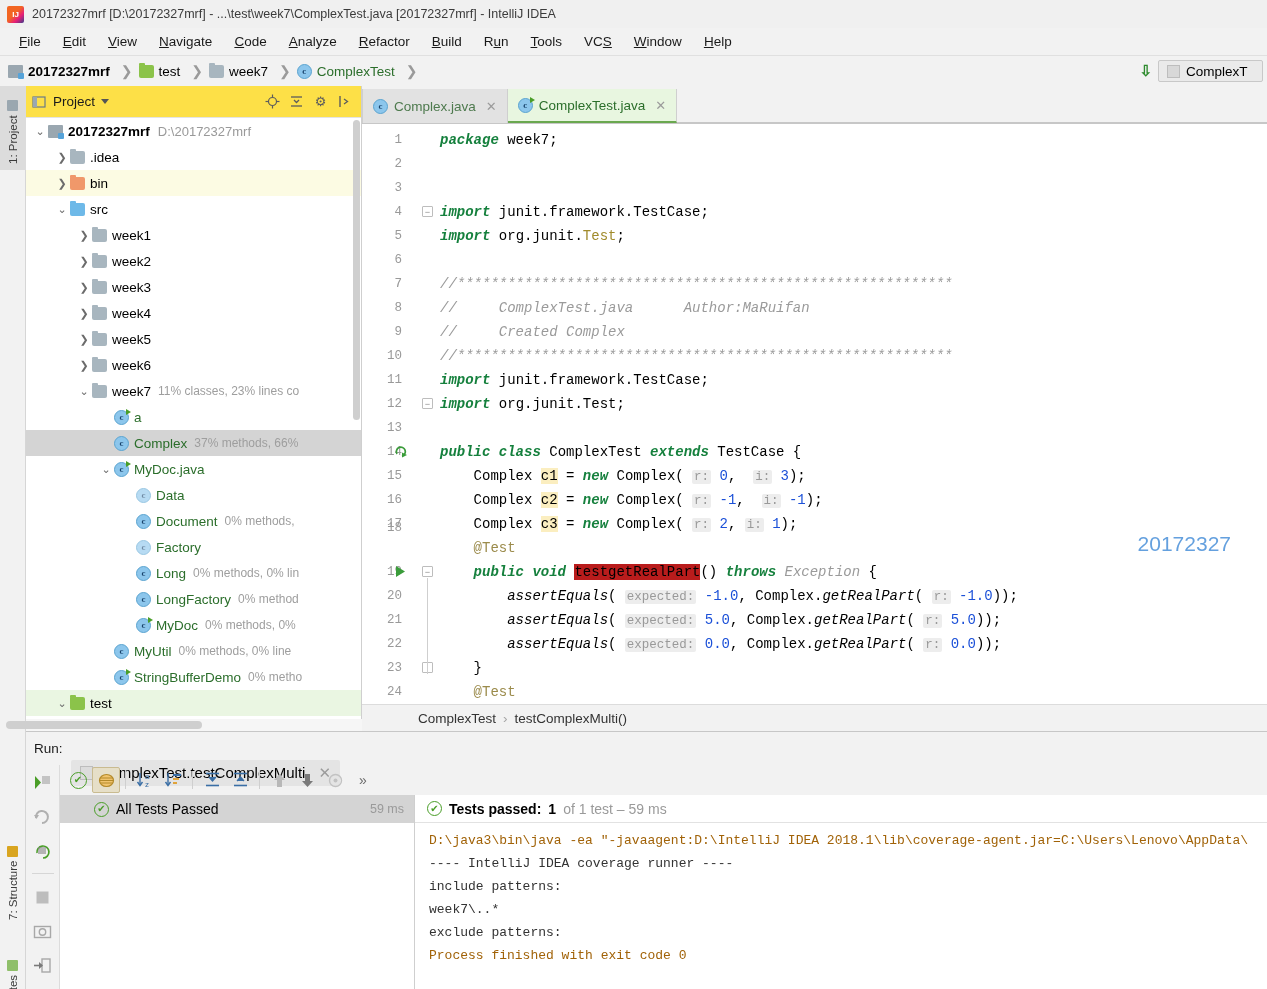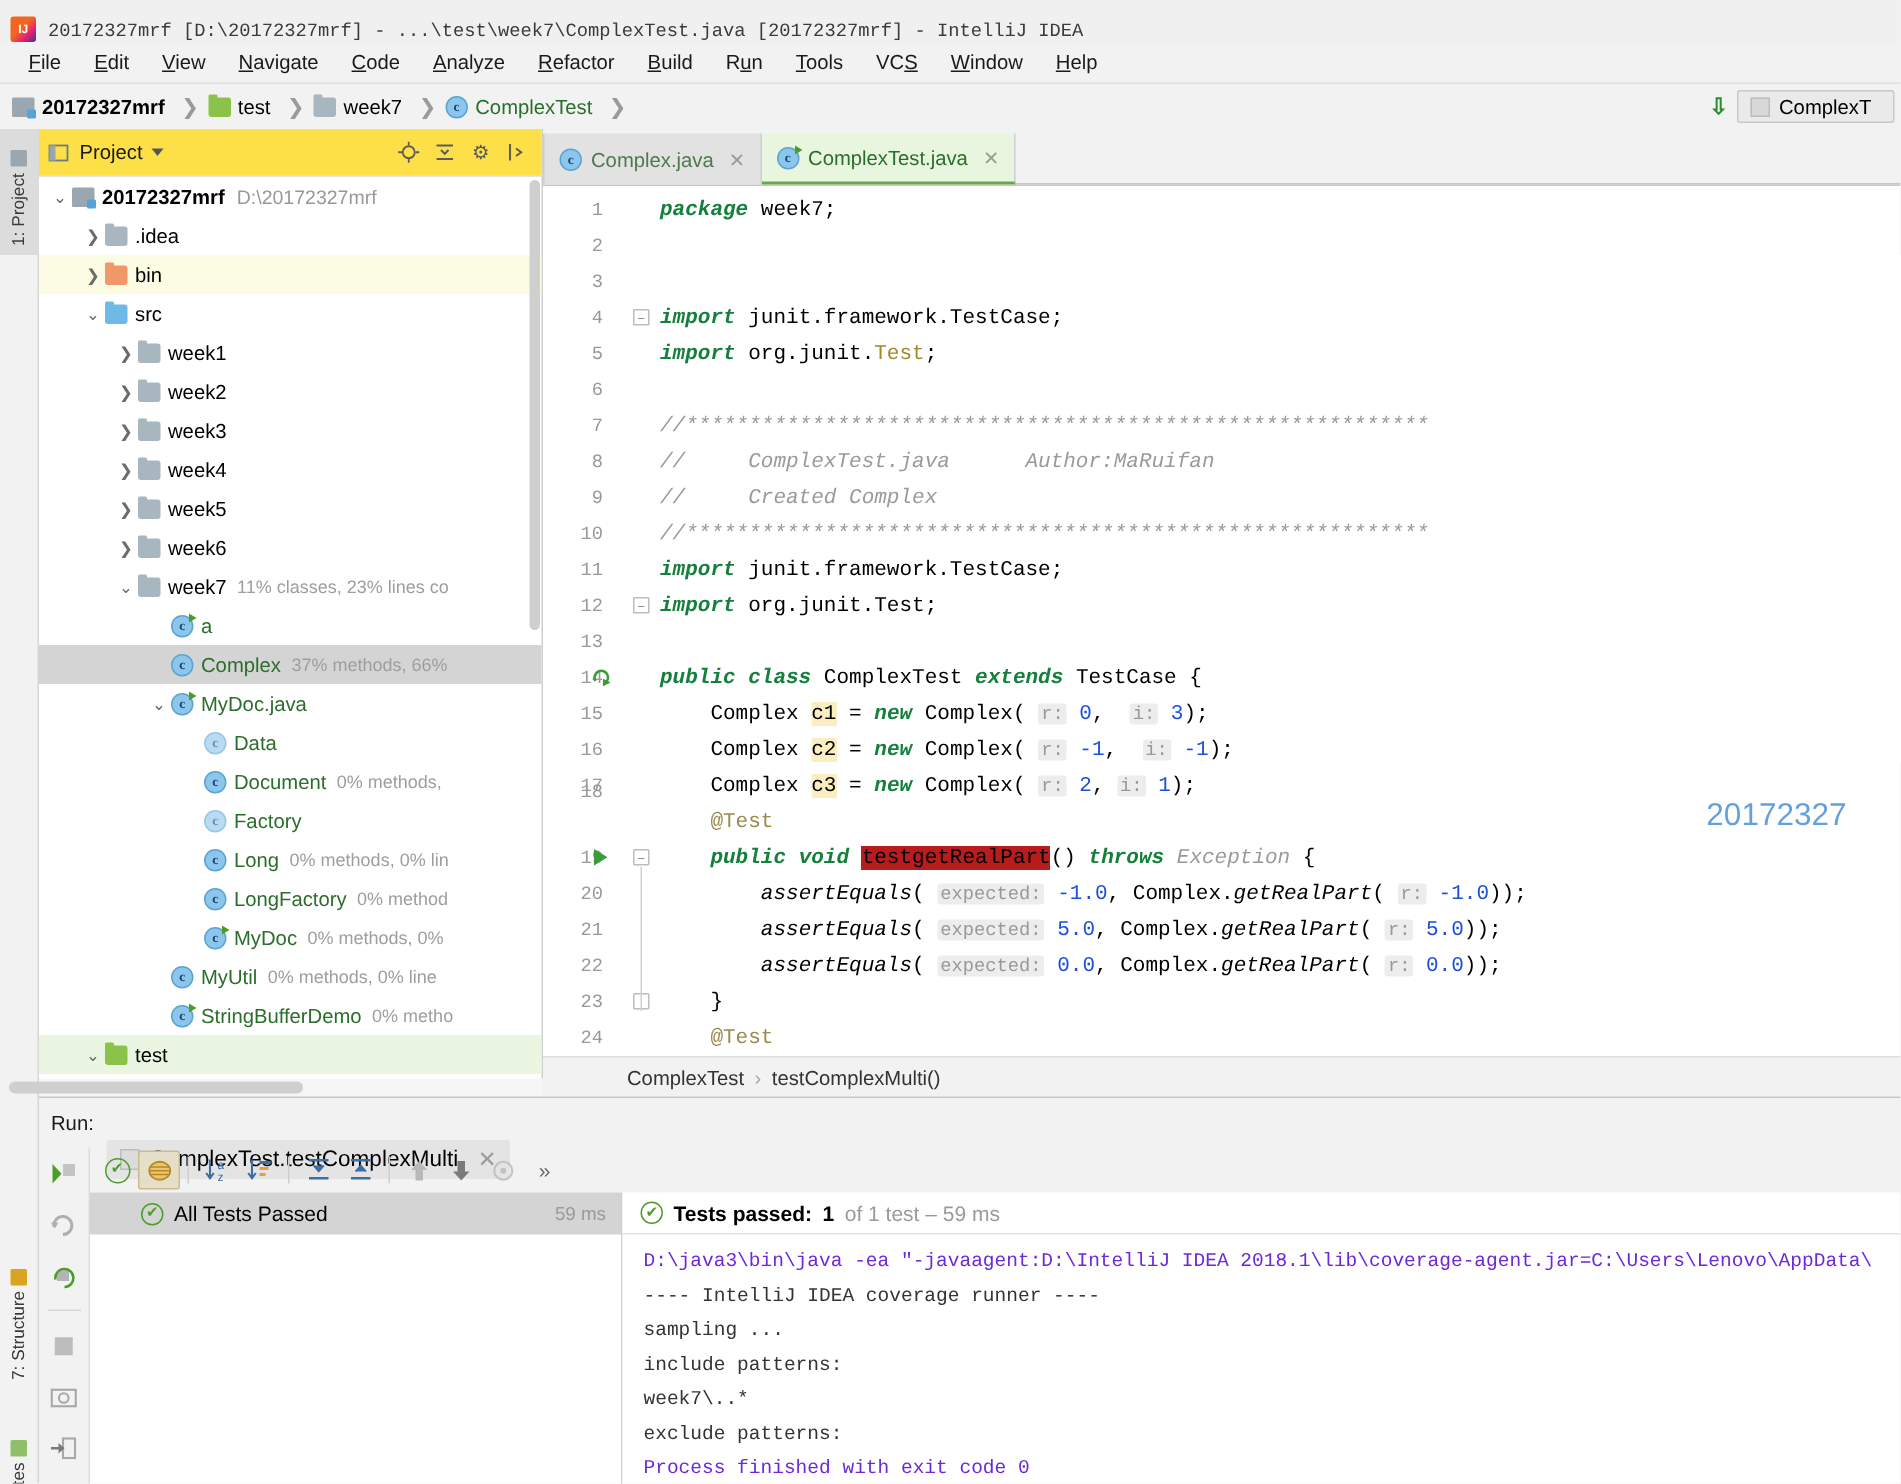--- a/index.html
+++ b/index.html
@@ -12,21 +12,21 @@
     color:#000;
     overflow:hidden;
     position:relative;
   }
   .app { position:relative; width:1267px; height:989px; }
 
   
   .titlebar {
     position:absolute; left:0; top:0; width:1267px; height:28px;
     background:#f0f0f0;
-    display:flex; align-items:flex-end; gap:8px; padding-left:7px;font-family:Liberation Mono, monospace;
+    display:flex; align-items:center; gap:8px; padding-left:7px;
   }
   .ij-logo {
     width:17px; height:17px; border-radius:2px;
     background:linear-gradient(135deg,#f26522 0%,#f26522 45%,#e81f76 70%,#3a3a8c 100%);
     position:relative; flex:none;
   }
   .ij-logo::after{
     content:"IJ"; position:absolute; left:0; top:0; width:17px;height:17px;
     font-size:8px; color:#fff; display:flex; align-items:center; justify-content:center;
     font-family:"Liberation Sans", sans-serif; font-weight:bold;
@@ -243,21 +243,21 @@
   }
   .console-status {
     height:28px; display:flex; align-items:center; gap:7px; padding-left:12px;
     font-size:14px; border-bottom:1px solid #e2e2e2;
   }
   .console-status b { font-weight:bold; }
   .console-status .dim { color:#9a9a9a; }
   .console-body {
     padding:6px 0 0 14px; font-family:"Liberation Mono", monospace; font-size:13px;
   }
-  .cline { height:23px; line-height:23px; color:#6d28d9; white-space:pre; }
+  .cline { height:23px; line-height:23px; color:#a16207; white-space:pre; }
   .cline.gray { color:#333; }
   .check {
     width:15px;height:15px;border-radius:50%;border:1.6px solid #4a9e28;
     display:inline-flex;align-items:center;justify-content:center;
     color:#4a9e28; font-size:10px; flex:none; line-height:1;
   }
   
   .svgico { display:inline-flex; align-items:center; justify-content:center; }
 </style>
 </head>
@@ -692,21 +692,20 @@
     <div class="console">
       <div class="console-status">
         <span class="check">✔</span>
         <b>Tests passed: </b>
           <b>1</b>
         <span class="dim">of 1 test – 59 ms</span>
       </div>
       <div class="console-body" id="consolebody">
           <div class="cline">D:\java3\bin\java -ea "-javaagent:D:\IntelliJ IDEA 2018.1\lib\coverage-agent.jar=C:\Users\Lenovo\AppData\</div>
           <div class="cline gray">---- IntelliJ IDEA coverage runner ----</div>
-          <div class="cline gray">sampling ...</div>
           <div class="cline gray">include patterns:</div>
           <div class="cline gray">week7\..*</div>
           <div class="cline gray">exclude patterns:</div>
           <div class="cline">Process finished with exit code 0</div>
         </div>
     </div>
   </div>
 
 </div>
 

